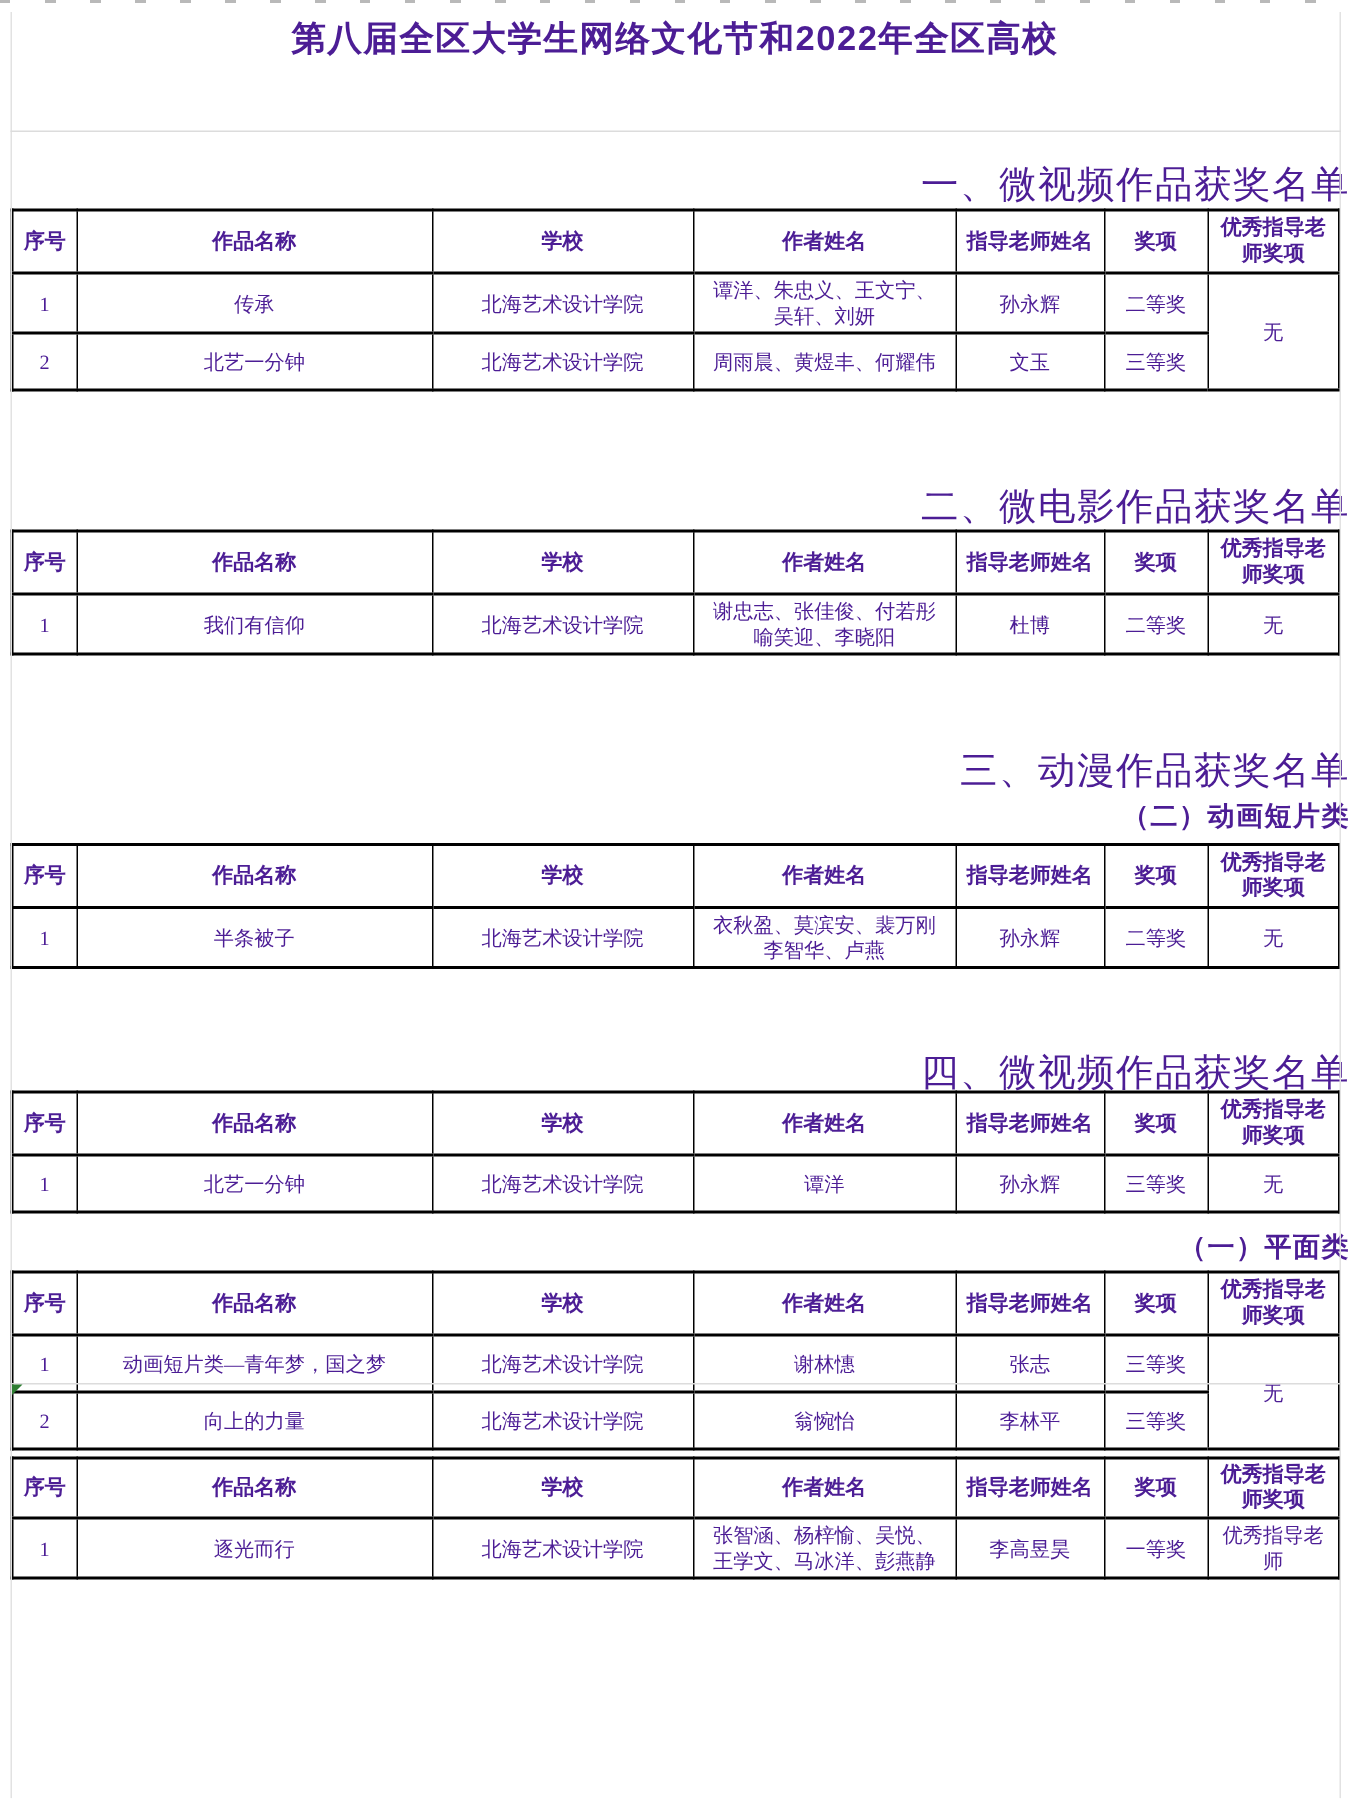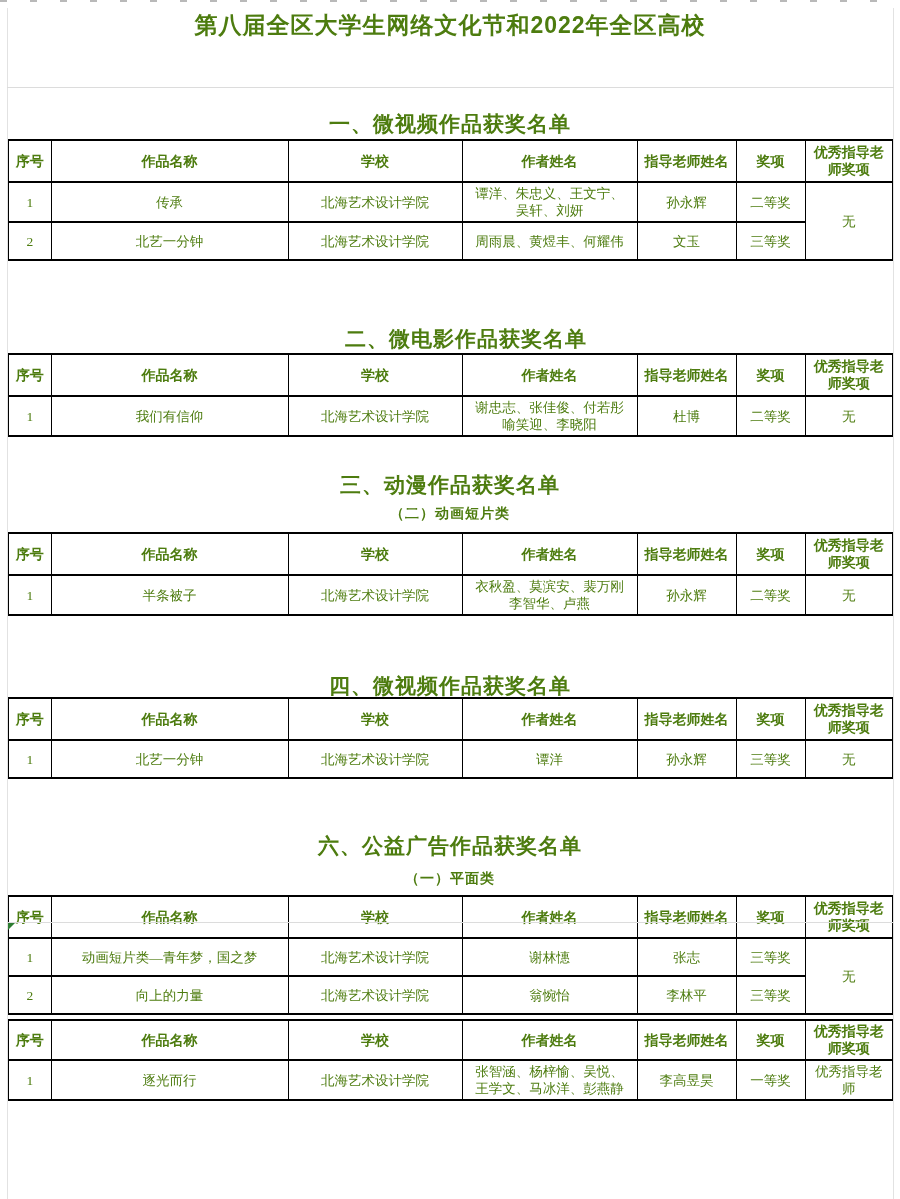--- a/index.html
+++ b/index.html
@@ -2,21 +2,21 @@
 <html lang="zh"><head>
 <meta charset="utf-8">
 <style>
   html,body{margin:0;padding:0;background:#fff;}
   .page{
     position:relative;
     width:900px;height:1199px;
     background:#fff;
     overflow:hidden;
     font-family:"Liberation Serif","DejaVu Serif",serif;
-    color:#4d7c0f;
+    color:#4c1d95;
   }
   
   .dashes{
     position:absolute;top:0;left:0;width:100%;height:2px;
     background:repeating-linear-gradient(90deg,#b9b9b9 0 7px,transparent 7px 30px);
   }
   .v-edge{position:absolute;top:8px;bottom:0;width:1px;background:#e2e2e2;}
   .v-edge.left{left:7px;}
   .v-edge.right{left:893px;}
   .h-grid{position:absolute;left:7px;right:6px;height:1px;background:#dcdcdc;}
@@ -29,28 +29,28 @@
 
   
   .title-wrap{margin:10px 10px 0 10px;text-align:center;}
   .title-line{
     font-family:"Liberation Sans","DejaVu Sans",sans-serif;
     font-weight:bold;font-size:23px;line-height:30px;letter-spacing:1px;
   }
 
   
   .sec-heading{
-    text-align:center;font-weight:bold;font-size:21px;line-height:22px;letter-spacing:1px;
+    text-align:right;font-weight:normal;font-size:25px;line-height:22px;letter-spacing:1px;
   }
   .sec-subheading{
-    text-align:center;font-weight:bold;font-size:14px;line-height:22px;letter-spacing:1px;
+    text-align:right;font-weight:bold;font-size:18px;line-height:22px;letter-spacing:1px;
   }
   .mt-h1{margin-top:73px;}
   .mt-h2{margin-top:67px;padding-left:32px;}
-  .mt-h3{margin-top:37px;}
+  .mt-h3{margin-top:67px;}
   .mt-sub3{margin-top:7px;}
   .mt-h4{margin-top:59px;}
   .mt-h5{margin-top:56px;}
   .mt-sub5{margin-top:11px;}
   .mt-sub6{margin-top:5px;}
 
   
   .tbl-wrap{padding:0 6px 0 7px;}
   table.awards{
     border-collapse:collapse;table-layout:fixed;width:887px;
@@ -246,21 +246,20 @@
           <td>北海艺术设计学院</td>
           <td class="authors">谭洋</td>
           <td>孙永辉</td>
           <td>三等奖</td>
           <td>无</td>
         </tr>
       </tbody>
     </table>
   </div>
 
-  <div class="sec-heading mt-h5">六、公益广告作品获奖名单</div>
   <div class="sec-subheading mt-sub5">（一）平面类</div>
   <div class="tbl-wrap mt-t5">
     <table class="awards">
       <colgroup>
           <col style="width:43px">
           <col style="width:237px">
           <col style="width:174px">
           <col style="width:175px">
           <col style="width:99px">
           <col style="width:69px">

